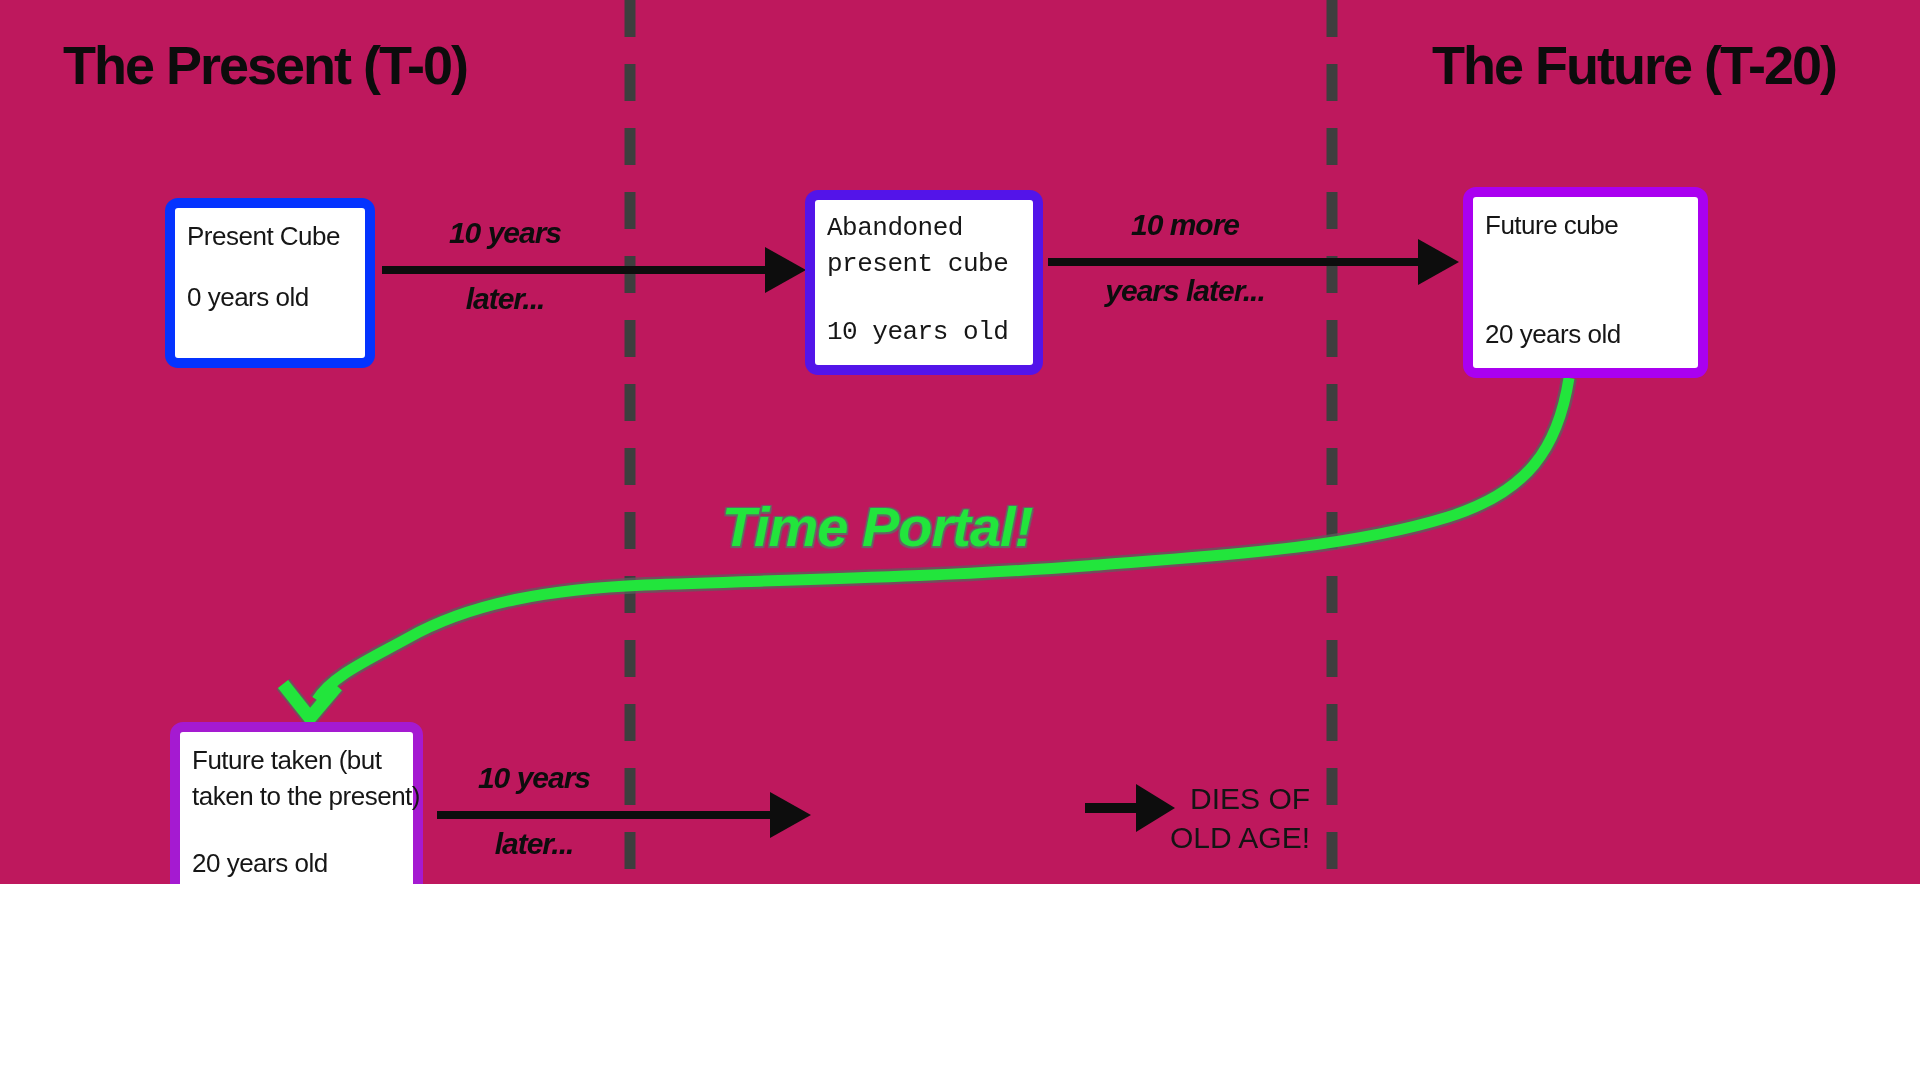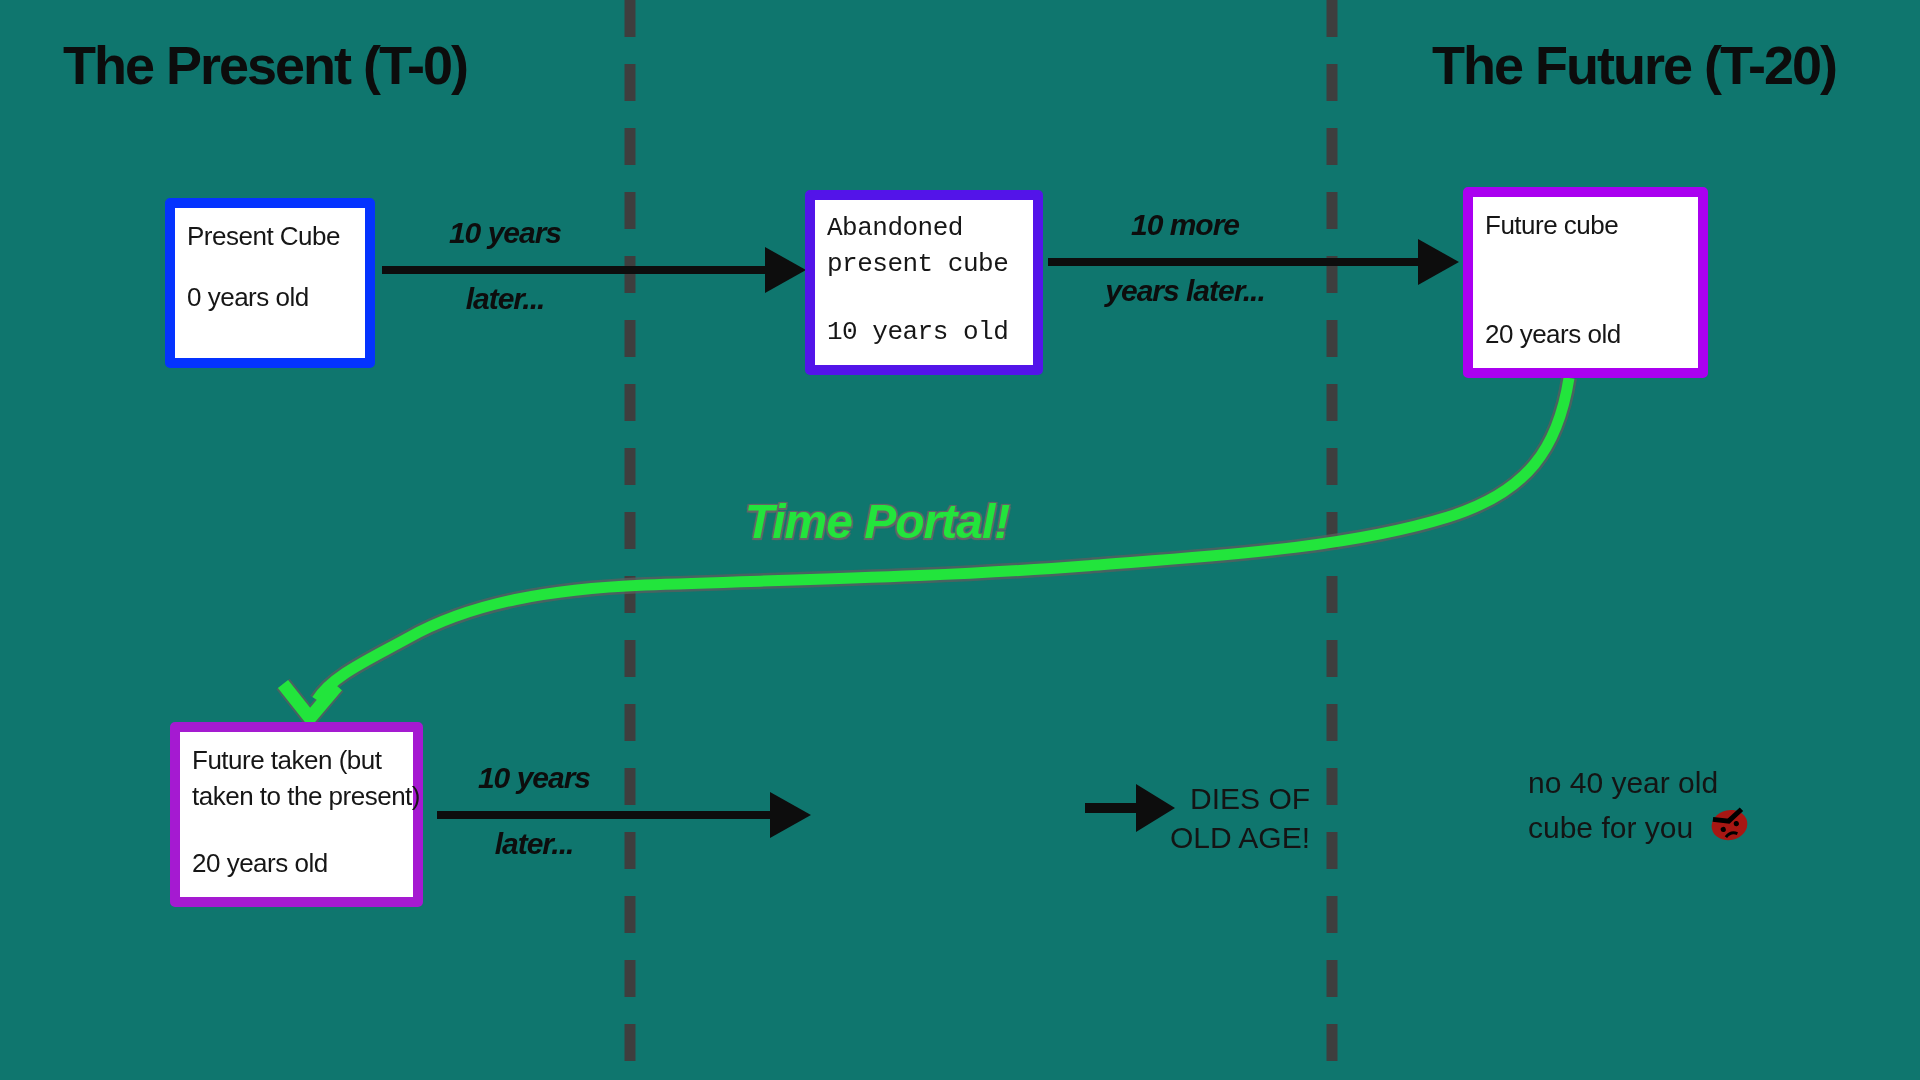--- a/index.html
+++ b/index.html
@@ -1,29 +1,29 @@
 <!DOCTYPE html>
 <html><head>
 <meta charset="utf-8">
 <style>
   html,body{margin:0;padding:0;background:#fff;}
   .stage{
-    position:relative;width:1920px;height:1080px;background:#0f766e;
+    position:relative;width:1920px;height:884px;background:#be185d;
     font-family:"Liberation Sans",sans-serif;color:#111;overflow:hidden;
   }
   svg.layer{position:absolute;left:0;top:0;width:1920px;height:1080px;}
 
   .col-title{
     position:absolute;top:34px;transform:translateX(-50%);
     font-size:54px;font-weight:bold;letter-spacing:-2px;color:#0c0c0c;white-space:nowrap;
   }
   .t1{left:265px;} .t2{left:950px;} .t3{left:1634px;}
 
   .cube-box{
-    position:absolute;background:#fff;border:10px solid #000;border-radius:5px;
+    position:absolute;background:#fff;border:10px solid #000;border-radius:13px;
     box-sizing:border-box;padding:10px 6px 0 12px;
   }
   .box-line{font-size:26px;line-height:36px;letter-spacing:-0.5px;white-space:nowrap;color:#161616;}
   .box-line:empty{display:none;}
   .box-age{
     position:absolute;left:12px;bottom:18px;font-size:26px;letter-spacing:-0.5px;
     white-space:nowrap;color:#161616;
   }
   .age-high{bottom:45px;}
 
@@ -34,21 +34,21 @@
   .b5{left:822px;top:730px;width:251px;height:195px;}
 
   .arrow-label{
     position:absolute;transform:translateX(-50%);text-align:center;
     font-size:30px;font-style:italic;font-weight:bold;letter-spacing:-1px;
     white-space:nowrap;color:#0d0d0d;
   }
 
   .portal-label{
     position:absolute;left:877px;top:494px;transform:translateX(-50%);
-    font-size:48px;font-style:italic;font-weight:bold;letter-spacing:-1px;white-space:nowrap;
+    font-size:56px;font-style:italic;font-weight:bold;letter-spacing:-1px;white-space:nowrap;
     text-shadow:-1.5px -1.5px 1px #666,1.5px -1.5px 1px #666,-1.5px 1.5px 1px #666,1.5px 1.5px 1px #666;
   }
 
   .note{position:absolute;font-size:30px;line-height:39px;color:#141414;white-space:nowrap;}
   .death-note{left:1170px;top:779px;text-align:right;}
   .footnote{left:1528px;top:763px;}
   .footnote .fn-line{display:flex;align-items:center;}
   .emoji{display:inline-block;margin-left:14px;transform:rotate(-12deg);}
 </style>
 </head>
@@ -128,29 +128,14 @@
   <div class="arrow-label" style="left:534px;top:761px;">10 years</div>
   <div class="arrow-label" style="left:534px;top:827px;">later...</div>
 
   <div class="portal-label" style="color: rgb(34, 229, 60);">Time Portal!</div>
 
   <div class="note death-note">
     <div>DIES OF</div>
     <div>OLD AGE!</div>
   </div>
 
-  <div class="note footnote">
-    <div>no 40 year old</div>
-    <div class="fn-line">
-      <span>cube for you</span>
-      <span class="emoji">
-        <svg width="46" height="42" viewBox="0 0 46 42">
-          <ellipse cx="23" cy="23" rx="18" ry="15" style="fill: rgb(168, 23, 19);"></ellipse>
-          <path d="M8 14 L23 19 L38 10" fill="none" stroke="#000" stroke-width="5"></path>
-          <circle cx="16" cy="26" r="2.6" fill="#000"></circle>
-          <circle cx="30" cy="23" r="2.6" fill="#000"></circle>
-          <path d="M17 34 Q23 29 29 33" fill="none" stroke="#000" stroke-width="3"></path>
-        </svg>
-      </span>
-    </div>
-  </div>
 
 </div>
 
 </body></html>

